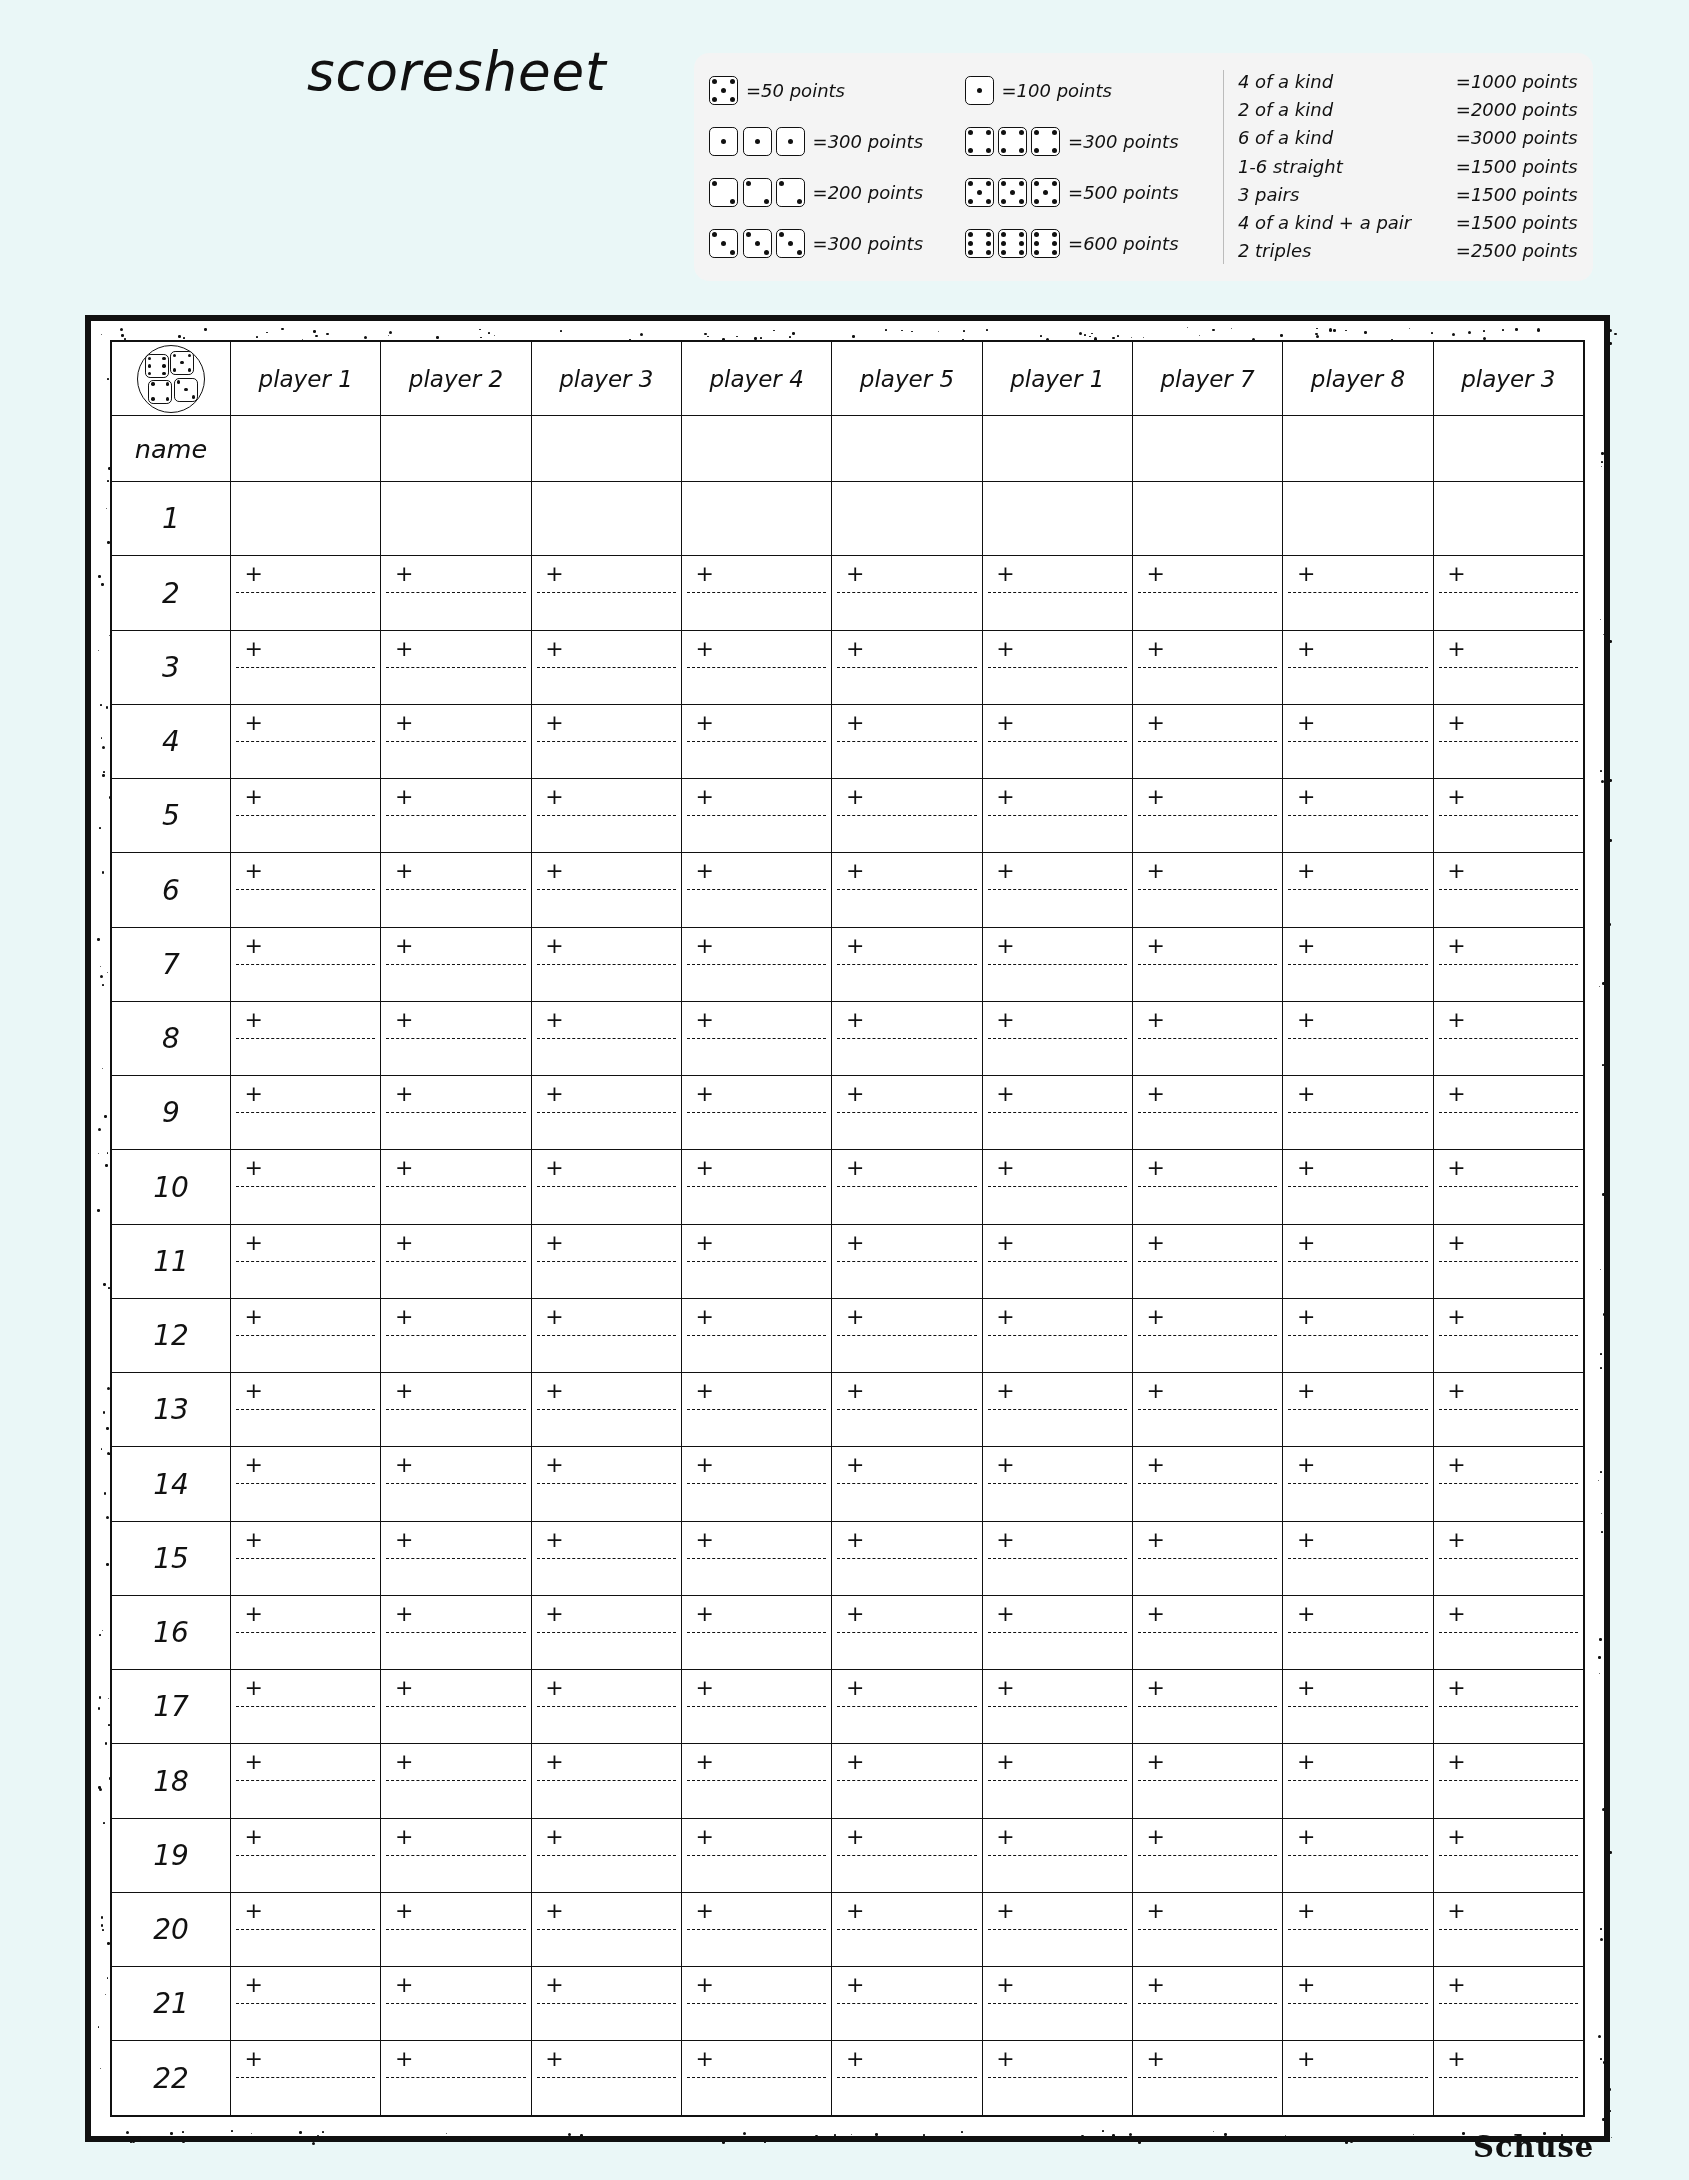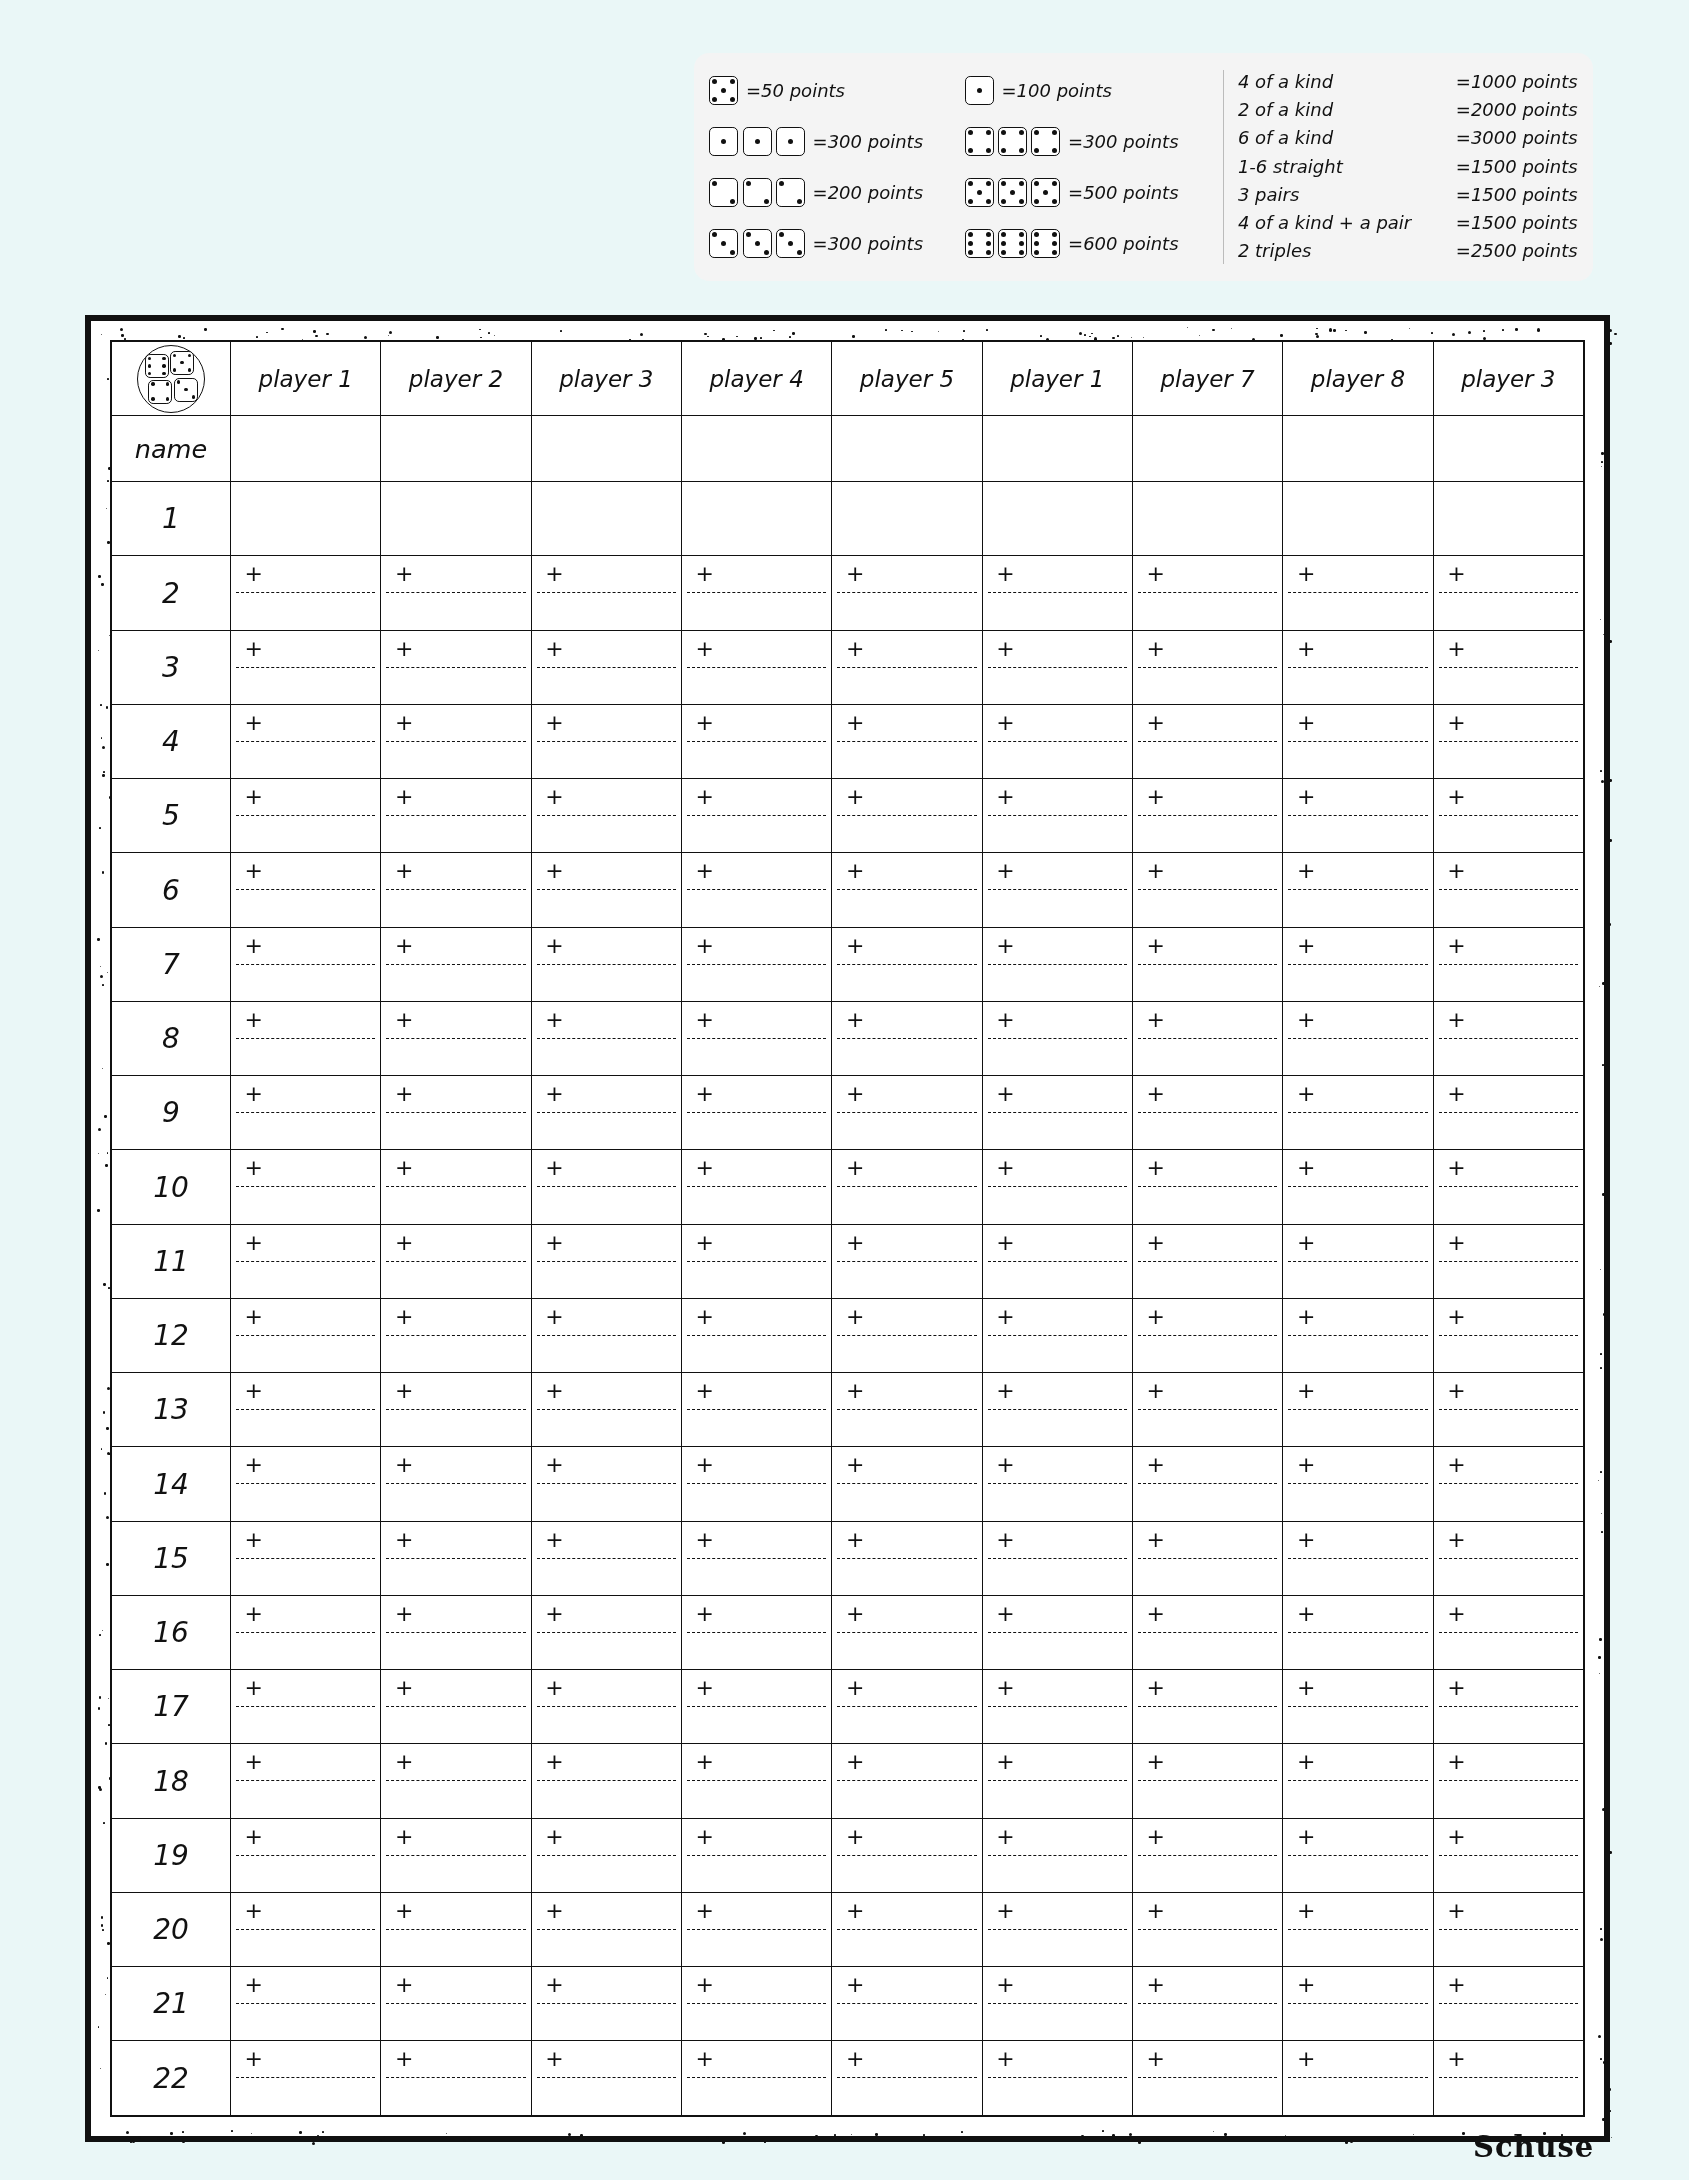--- a/index.html
+++ b/index.html
@@ -255,20 +255,21 @@
     font-weight: bold;
     font-size: 29px;
     color: #111;
     letter-spacing: 0.9px;
   }
 </style>
 </head>
 <body>
 
 <div id="title-block">
+  <div id="sub-title">scoresheet</div>
 </div>
 
 <div id="legend-panel">
   <div id="legend-left">
       <div class="legend-row">
         <div class="legend-group col-a">
           <div class="die">
             <span class="pip p-tl"></span>
             <span class="pip p-tr"></span>
             <span class="pip p-mc"></span>

